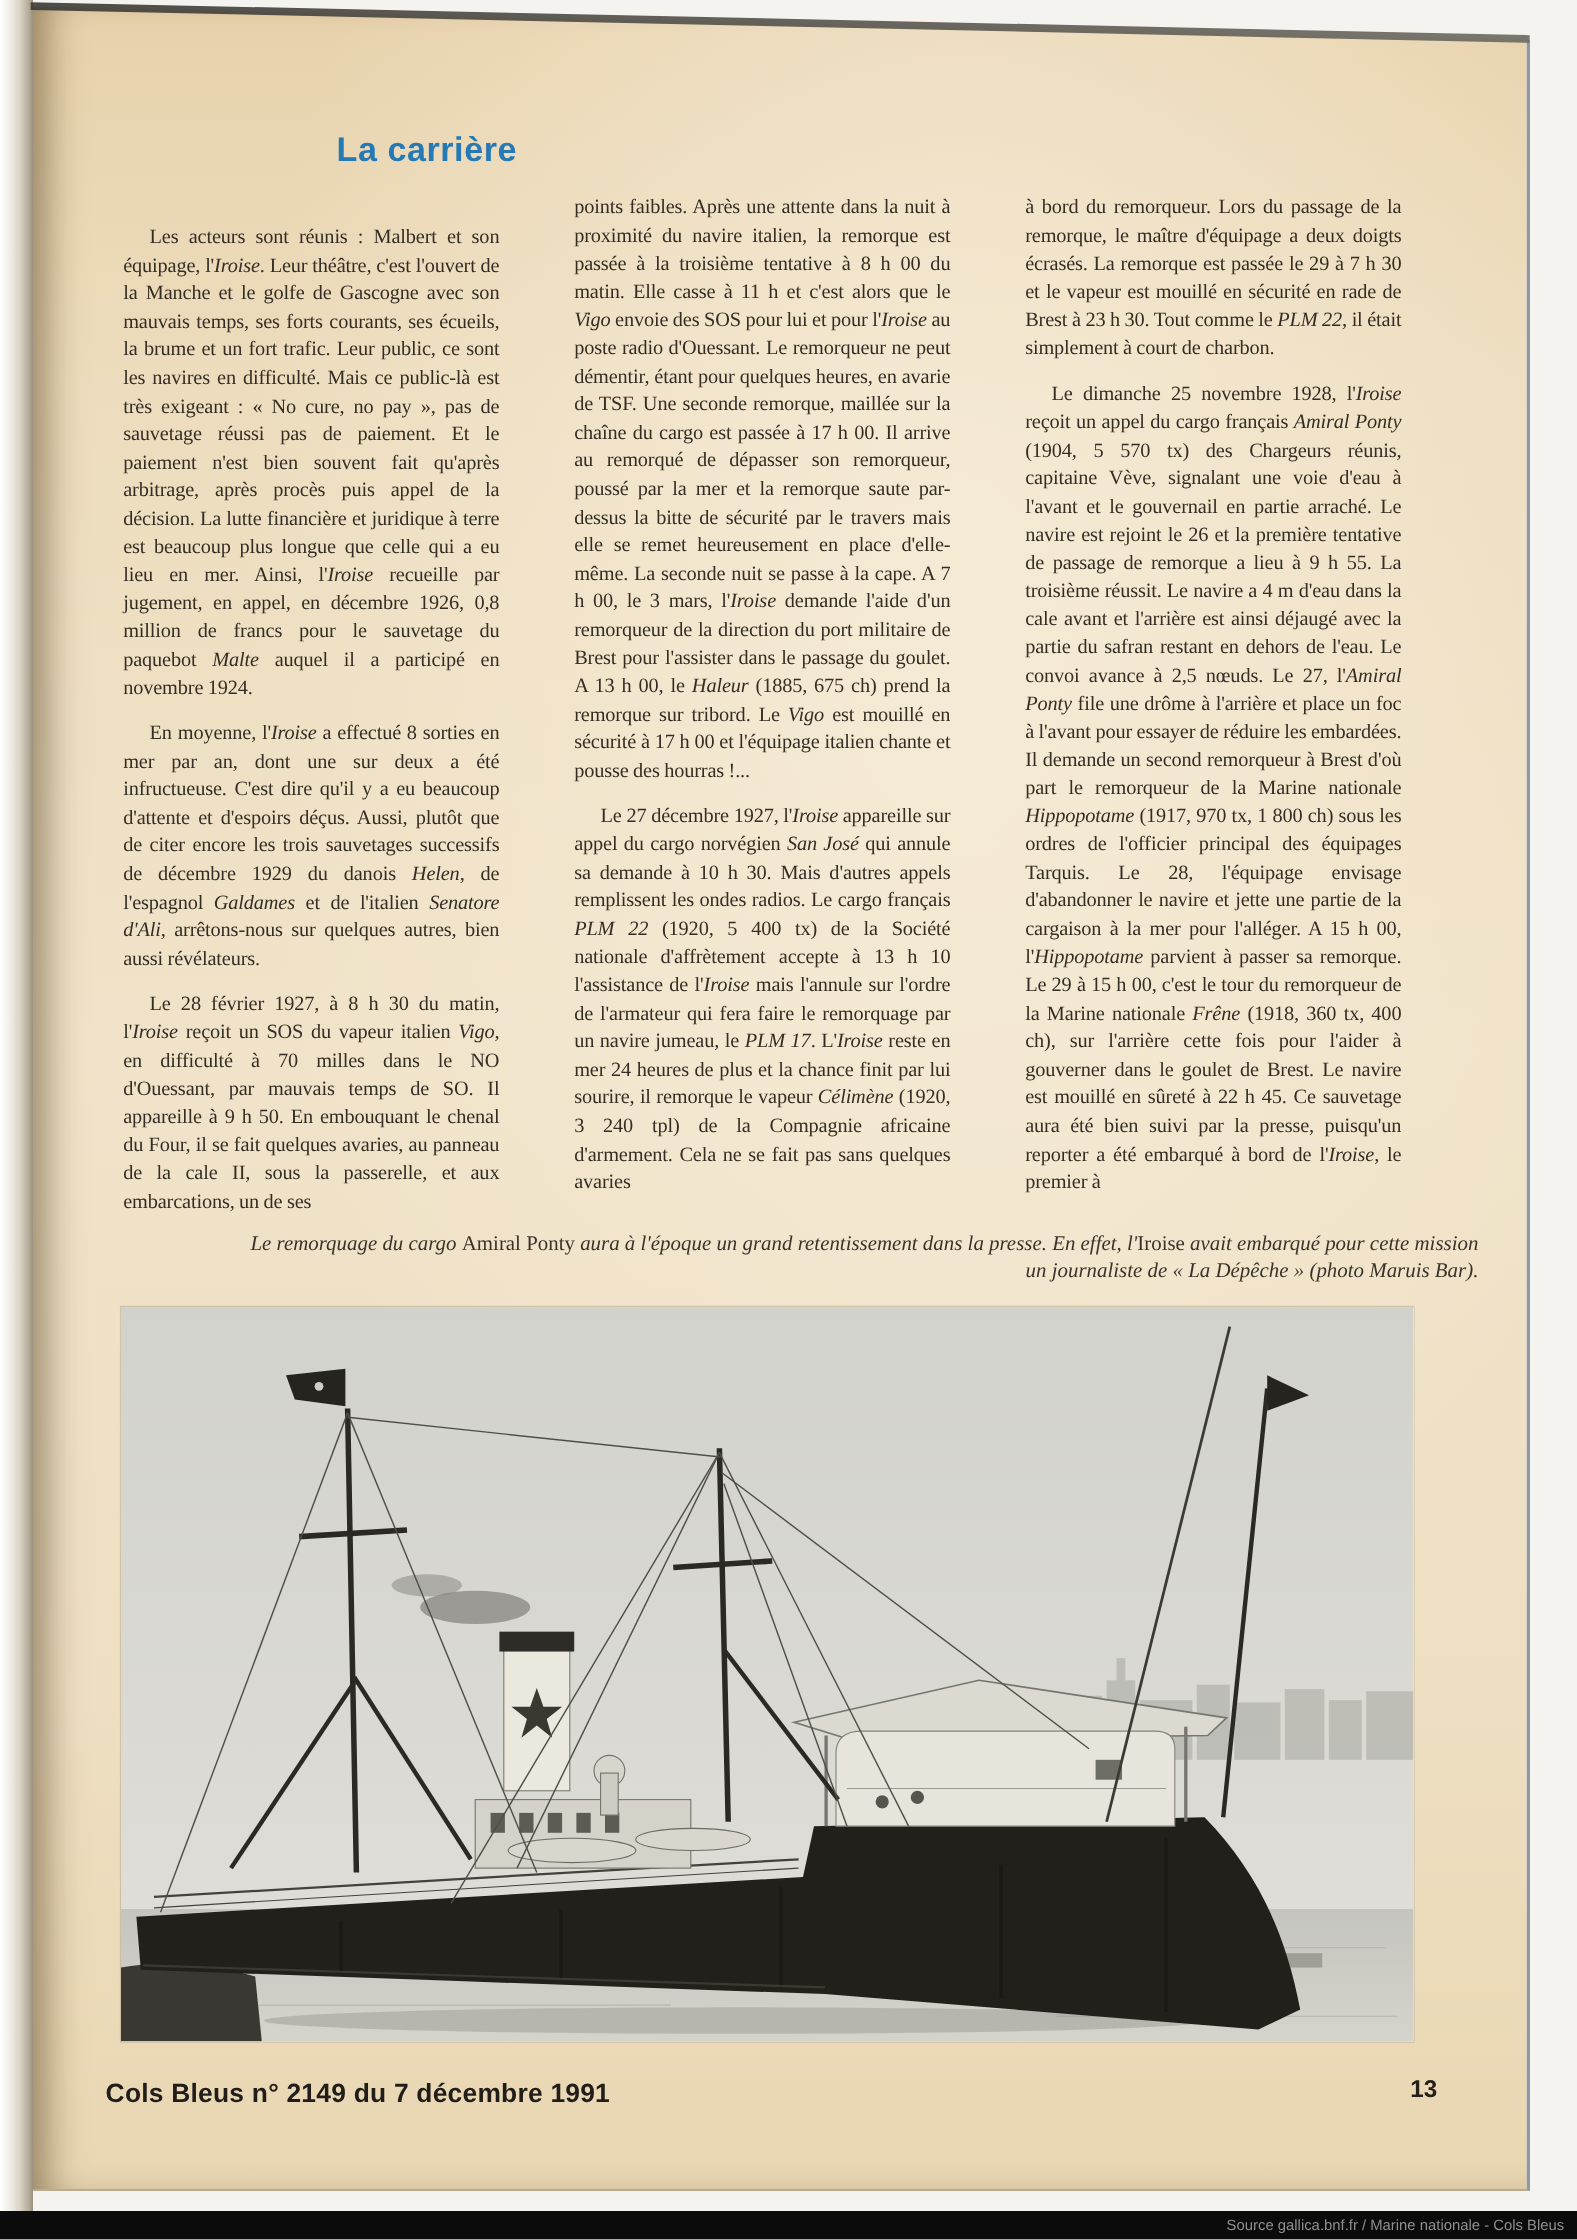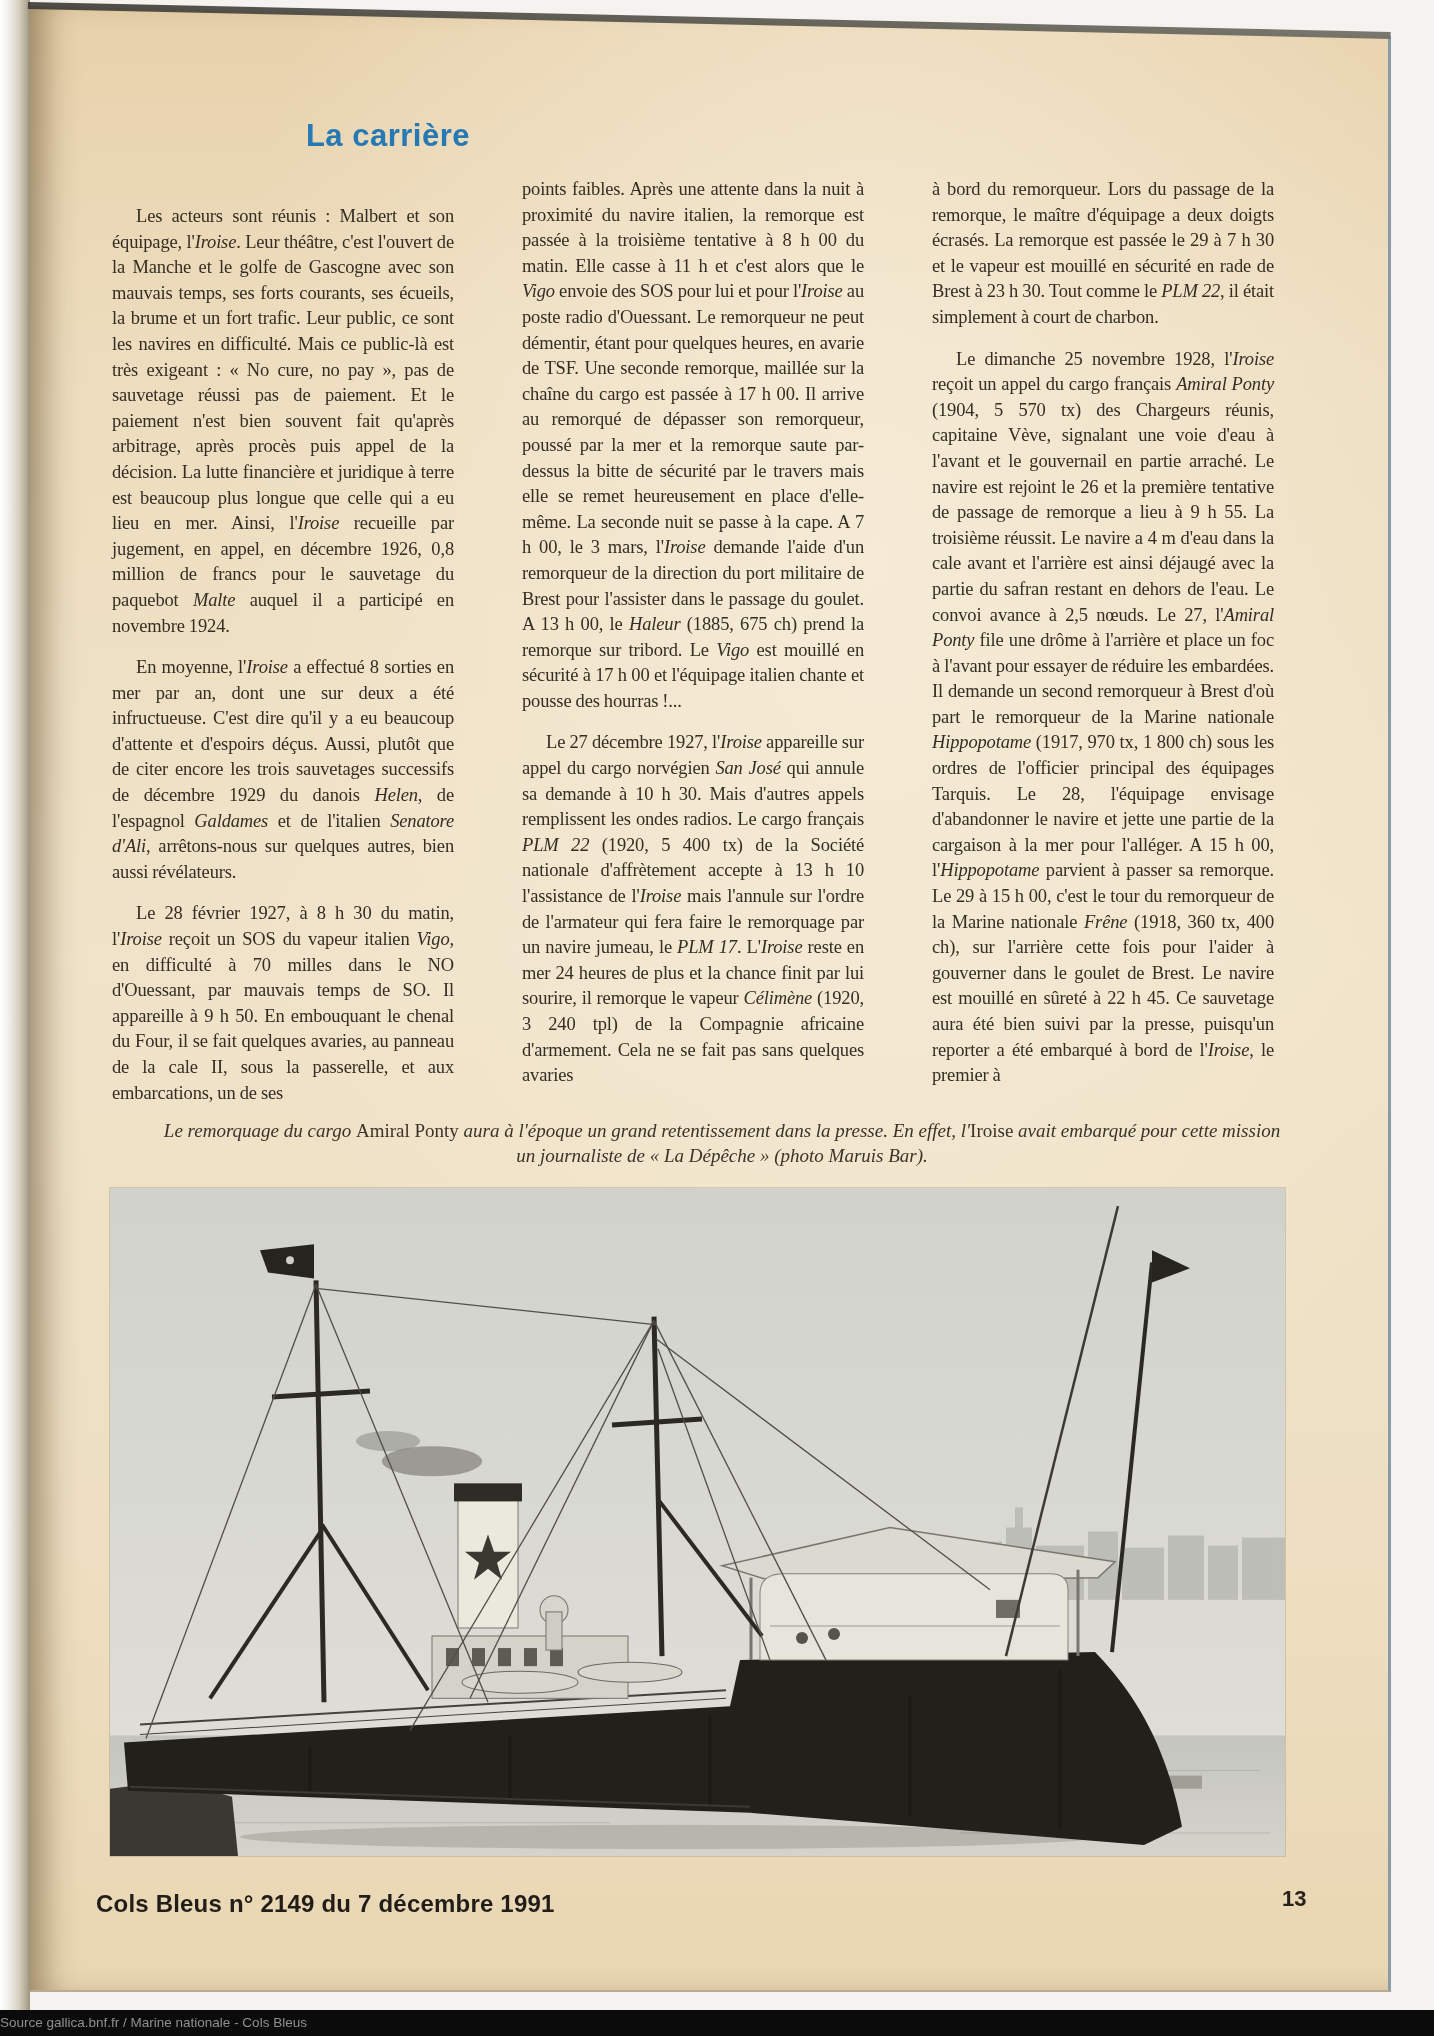--- a/index.html
+++ b/index.html
@@ -42,21 +42,21 @@
     text-align:justify;letter-spacing:-0.15px;word-spacing:-0.4px;
   }
   .col p{margin:16px;text-indent:24px;}
   .col p.cont{text-indent:0;}
   .col1{left:66px;padding-top:27px;}
   .col2{left:476px;}
   .col3{left:886px;}
   
   .caption{
     position:absolute;left:70px;top:1112px;width:1244px;
-    text-align:center;font-style:italic;font-size:19px;line-height:25px;color:#3a332a;
+    text-align:right;font-style:italic;font-size:19px;line-height:25px;color:#3a332a;
   }
   .caption i{font-style:normal;}
   
   .photo{
     position:absolute;left:80px;top:1182px;width:1175px;height:668px;
     box-shadow:0 0 0 1px rgba(80,66,40,.18);
     overflow:hidden;
   }
   .photo svg{display:block;width:100%;height:100%;}
   
@@ -68,21 +68,21 @@
   .page-number{
     position:absolute;left:1252px;top:1880px;
     font-family:"Liberation Sans",sans-serif;font-weight:bold;
     font-size:22px;color:#262219;
   }
   
   .source-bar{
     position:absolute;left:0;bottom:0;width:100%;height:26px;
     background:#0b0b0b;color:#8f8f8f;
     font-family:"Liberation Sans",sans-serif;font-size:13.5px;line-height:26px;
-    box-sizing:border-box;padding-right:12px;
+    text-align:right;box-sizing:border-box;padding-right:12px;
   }
 </style>
 </head>
 <body>
 
 <div class="gutter"></div>
 
 <div class="page">
 
   <h2 class="heading">La carrière</h2>

